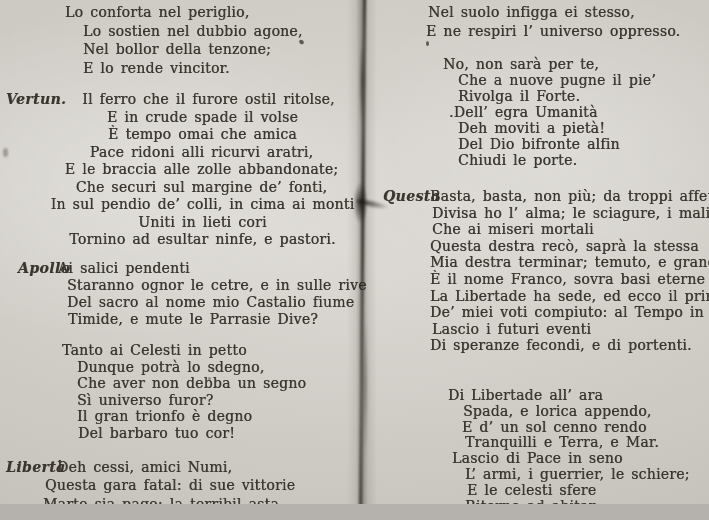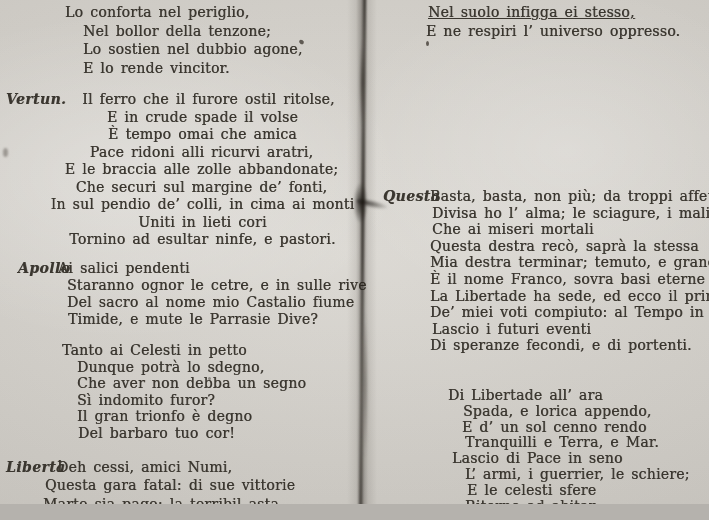--- a/index.html
+++ b/index.html
@@ -78,22 +78,22 @@
   .speck-3{left:3px;top:148px;width:5px;height:9px;opacity:0.5;filter:blur(1px);}
   .speck-4{left:208px;top:377px;width:3px;height:3px;opacity:0.6;}
 </style>
 </head>
 <body>
 
 <div id="scan">
   <div class="page" id="page-left">
       <div class="stanza" style="top: 3px;">
         <div class="vline" style="line-height: 18.5px; padding-left: 65px;">Lo conforta nel periglio,</div>
+        <div class="vline" style="line-height: 18.5px; padding-left: 83px;">Lo sostien nel dubbio agone,</div>
         <div class="vline" style="line-height: 18.5px; padding-left: 83px;">Nel bollor della tenzone;</div>
-        <div class="vline" style="line-height: 18.5px; padding-left: 83px;">Lo sostien nel dubbio agone,</div>
         <div class="vline" style="line-height: 18.5px; padding-left: 83px;">E lo rende vincitor.</div>
       </div>
       <div class="stanza" style="top: 91px; text-align: center;">
         <div class="vline" style="line-height: 17.5px; padding-left: 62px;"><span class="speaker" style="left: 6px;">Vertun.</span>Il ferro che il furore ostil ritolse,</div>
         <div class="vline" style="line-height: 17.5px; padding-left: 50px;">E in crude spade il volse</div>
         <div class="vline" style="line-height: 17.5px; padding-left: 50px;">È tempo omai che amica</div>
         <div class="vline" style="line-height: 17.5px; padding-left: 48px;">Pace ridoni alli ricurvi aratri,</div>
         <div class="vline" style="line-height: 17.5px; padding-left: 48px;">E le braccia alle zolle abbandonate;</div>
         <div class="vline" style="line-height: 17.5px; padding-left: 48px;">Che securi sul margine de’ fonti,</div>
         <div class="vline" style="line-height: 17.5px; padding-left: 50px;">In sul pendio de’ colli, in cima ai monti</div>
@@ -103,34 +103,43 @@
       <div class="stanza" style="top: 260px;">
         <div class="vline" style="line-height: 17px; padding-left: 58px;"><span class="speaker" style="left: 18px;">Apollo</span>Ai salici pendenti</div>
         <div class="vline" style="line-height: 17px; padding-left: 67px;">Staranno ognor le cetre, e in sulle rive</div>
         <div class="vline" style="line-height: 17px; padding-left: 67px;">Del sacro al nome mio Castalio fiume</div>
         <div class="vline" style="line-height: 17px; padding-left: 68px;">Timide, e mute le Parrasie Dive?</div>
       </div>
       <div class="stanza" style="top: 342px;">
         <div class="vline" style="line-height: 16.5px; padding-left: 62px;">Tanto ai Celesti in petto</div>
         <div class="vline" style="line-height: 16.5px; padding-left: 77px;">Dunque potrà lo sdegno,</div>
         <div class="vline" style="line-height: 16.5px; padding-left: 77px;">Che aver non debba un segno</div>
-        <div class="vline" style="line-height: 16.5px; padding-left: 77px;">Sì indomito furor?</div>
+        <div class="vline" style="line-height: 16.5px; padding-left: 77px;">Sì universo furor?</div>
         <div class="vline" style="line-height: 16.5px; padding-left: 77px;">Il gran trionfo è degno</div>
         <div class="vline" style="line-height: 16.5px; padding-left: 78px;">Del barbaro tuo cor!</div>
       </div>
       <div class="stanza" style="top: 458px;">
         <div class="vline" style="line-height: 18.4px; padding-left: 57px;"><span class="speaker" style="left: 6px;">Libertà</span>Deh cessi, amici Numi,</div>
         <div class="vline" style="line-height: 18.4px; padding-left: 45px;">Questa gara fatal: di sue vittorie</div>
         <div class="vline" style="line-height: 18.4px; padding-left: 43px;">Marte sia pago; la terribil asta</div>
       </div>
     </div>
   <div class="page" id="page-right">
       <div class="stanza" style="top: 3px;">
-        <div class="vline" style="line-height: 19px; padding-left: 73px; text-decoration: underline;">Nel suolo infigga ei stesso,</div>
+        <div class="vline" style="line-height: 19px; padding-left: 73px;">Nel suolo infigga ei stesso,</div>
         <div class="vline" style="line-height: 19px; padding-left: 71px;">E ne respiri l’ universo oppresso.</div>
+      </div>
+      <div class="stanza" style="top: 56px;">
+        <div class="vline" style="line-height: 16px; padding-left: 88px;">No, non sarà per te,</div>
+        <div class="vline" style="line-height: 16px; padding-left: 103px;">Che a nuove pugne il pie’</div>
+        <div class="vline" style="line-height: 16px; padding-left: 103px;">Rivolga il Forte.</div>
+        <div class="vline" style="line-height: 16px; padding-left: 94px;">.Dell’ egra Umanità</div>
+        <div class="vline" style="line-height: 16px; padding-left: 103px;">Deh moviti a pietà!</div>
+        <div class="vline" style="line-height: 16px; padding-left: 103px;">Del Dio bifronte alfin</div>
+        <div class="vline" style="line-height: 16px; padding-left: 103px;">Chiudi le porte.</div>
       </div>
       <div class="stanza" style="top: 188px;">
         <div class="vline" style="line-height: 16.6px; padding-left: 75px;"><span class="speaker" style="left: 28px;">Questa</span>Basta, basta, non più; da troppi affetti</div>
         <div class="vline" style="line-height: 16.6px; padding-left: 77px;">Divisa ho l’ alma; le sciagure, i mali</div>
         <div class="vline" style="line-height: 16.6px; padding-left: 77px;">Che ai miseri mortali</div>
         <div class="vline" style="line-height: 16.6px; padding-left: 75px;">Questa destra recò, saprà la stessa</div>
         <div class="vline" style="line-height: 16.6px; padding-left: 75px;">Mia destra terminar; temuto, e grande</div>
         <div class="vline" style="line-height: 16.6px; padding-left: 75px;">È il nome Franco, sovra basi eterne</div>
         <div class="vline" style="line-height: 16.6px; padding-left: 75px;">La Libertade ha sede, ed ecco il primo</div>
         <div class="vline" style="line-height: 16.6px; padding-left: 75px;">De’ miei voti compiuto: al Tempo in cura</div>

